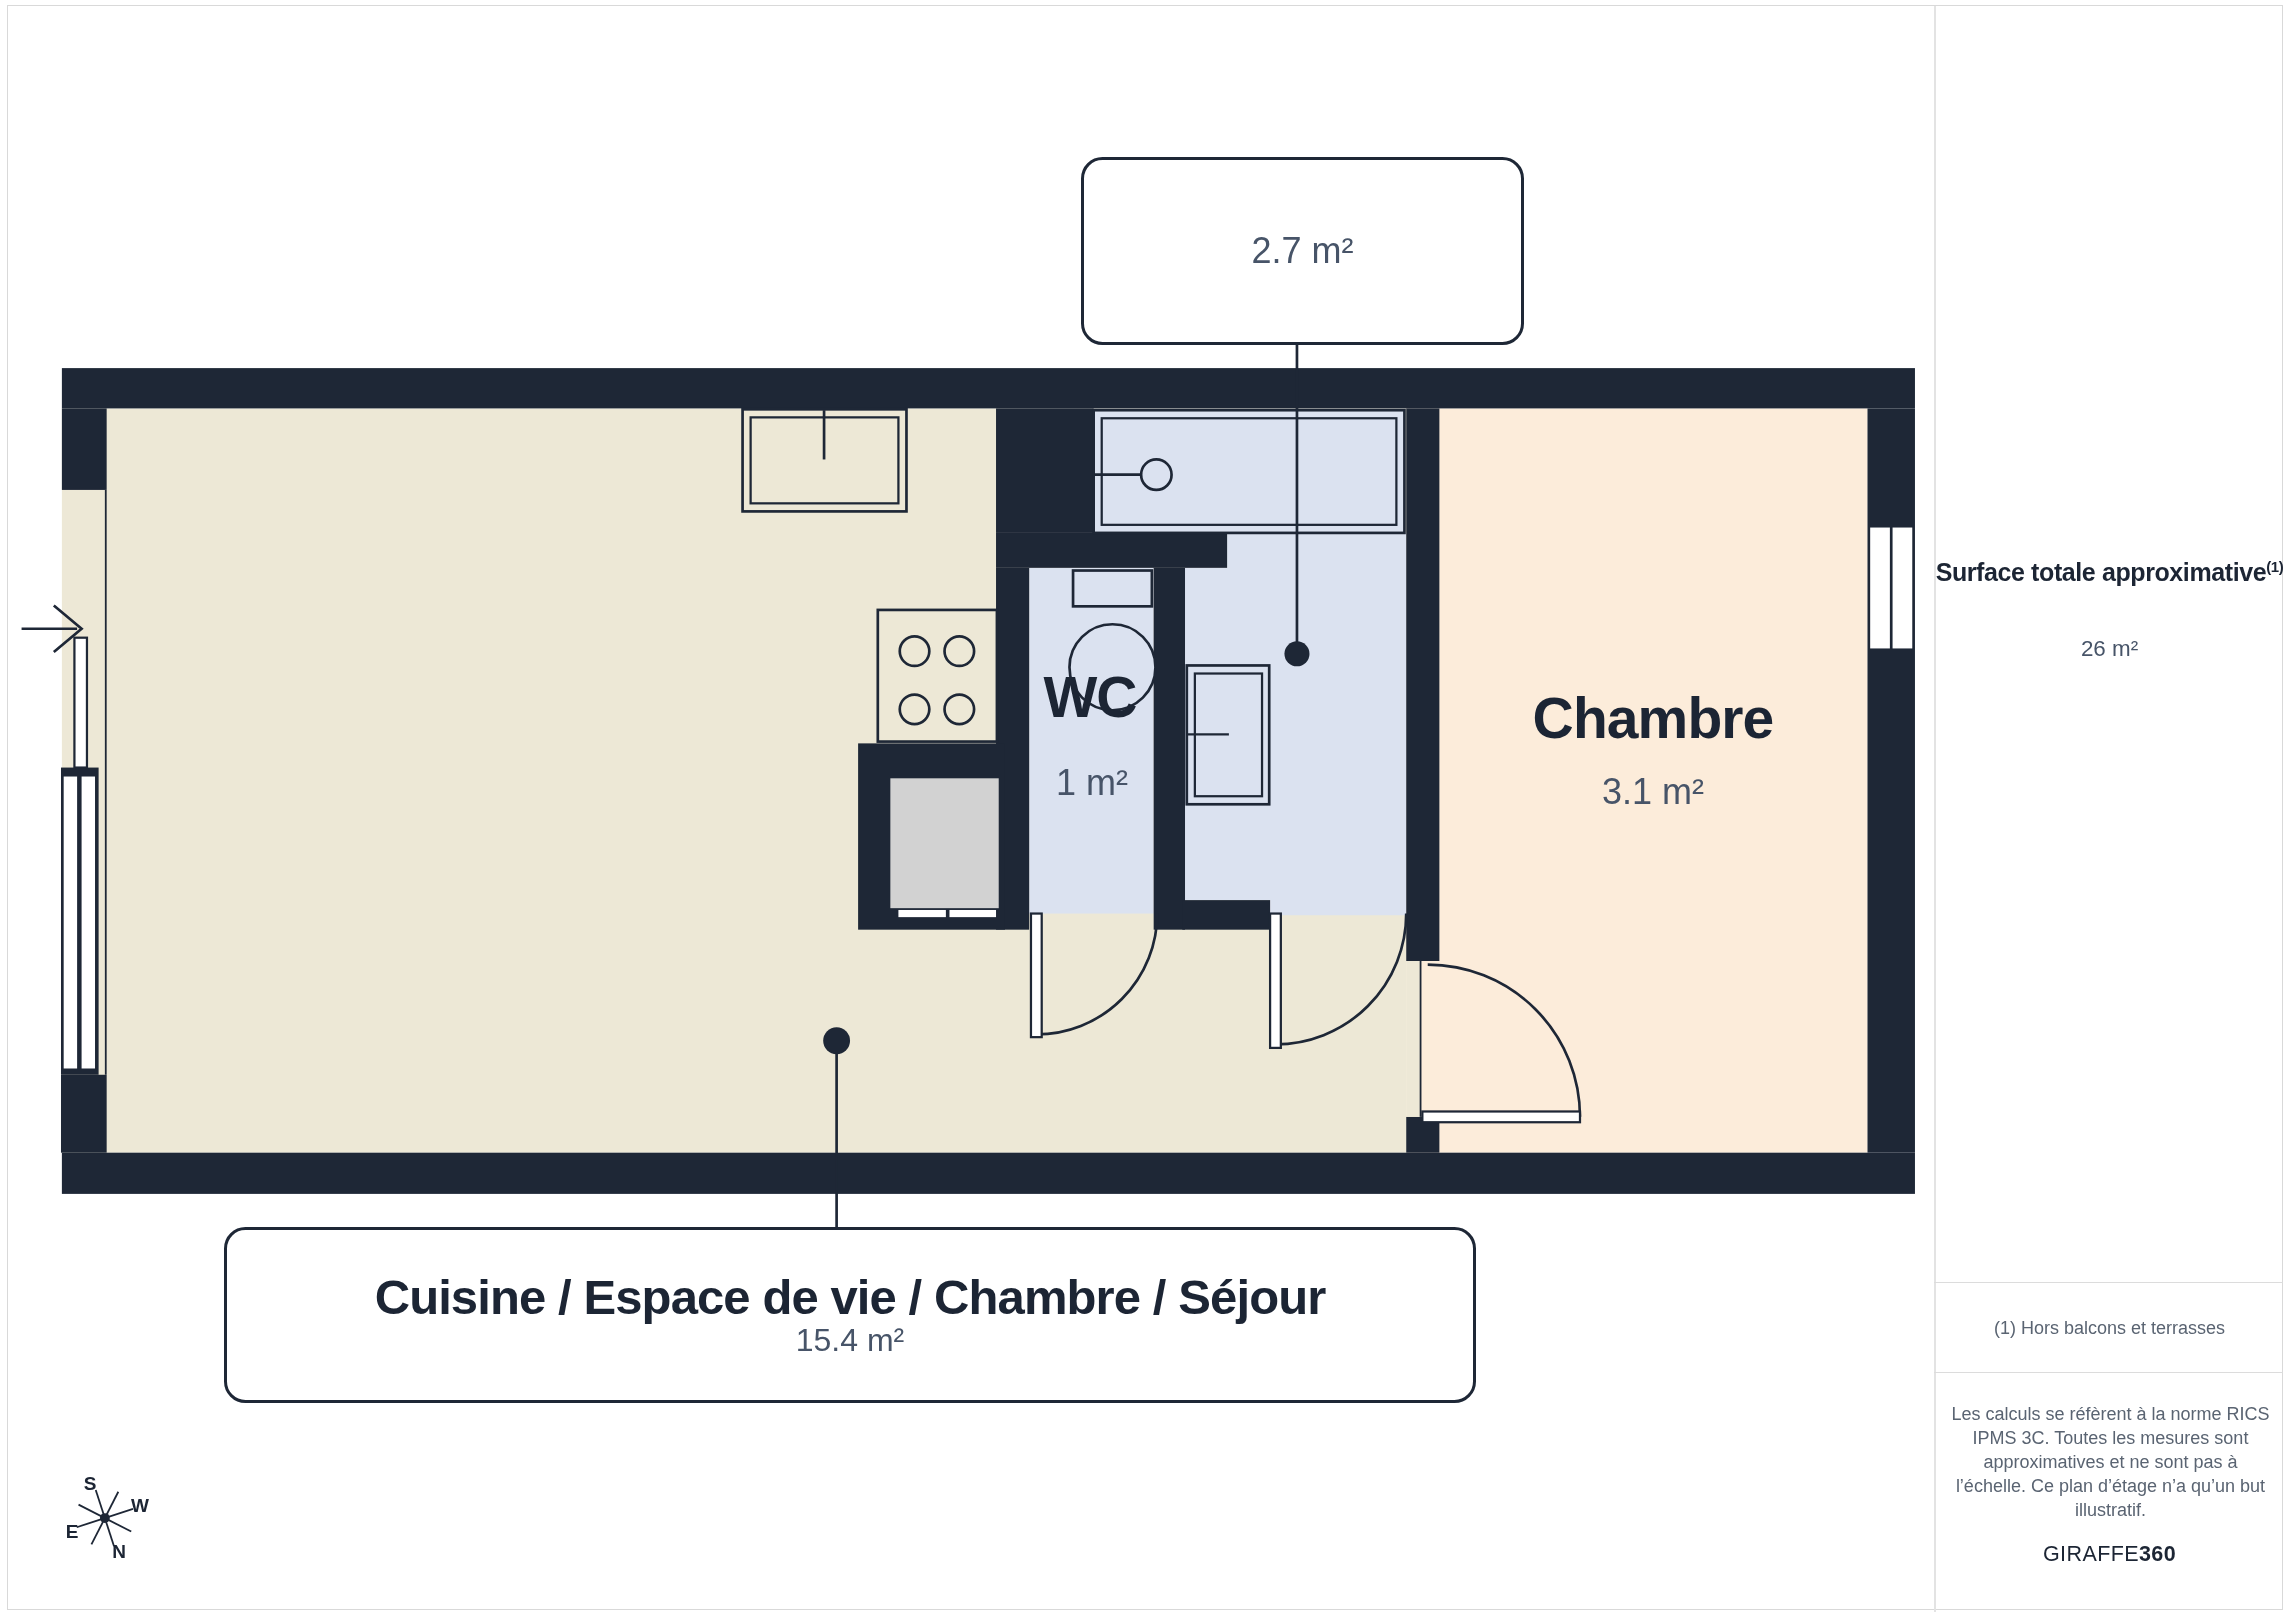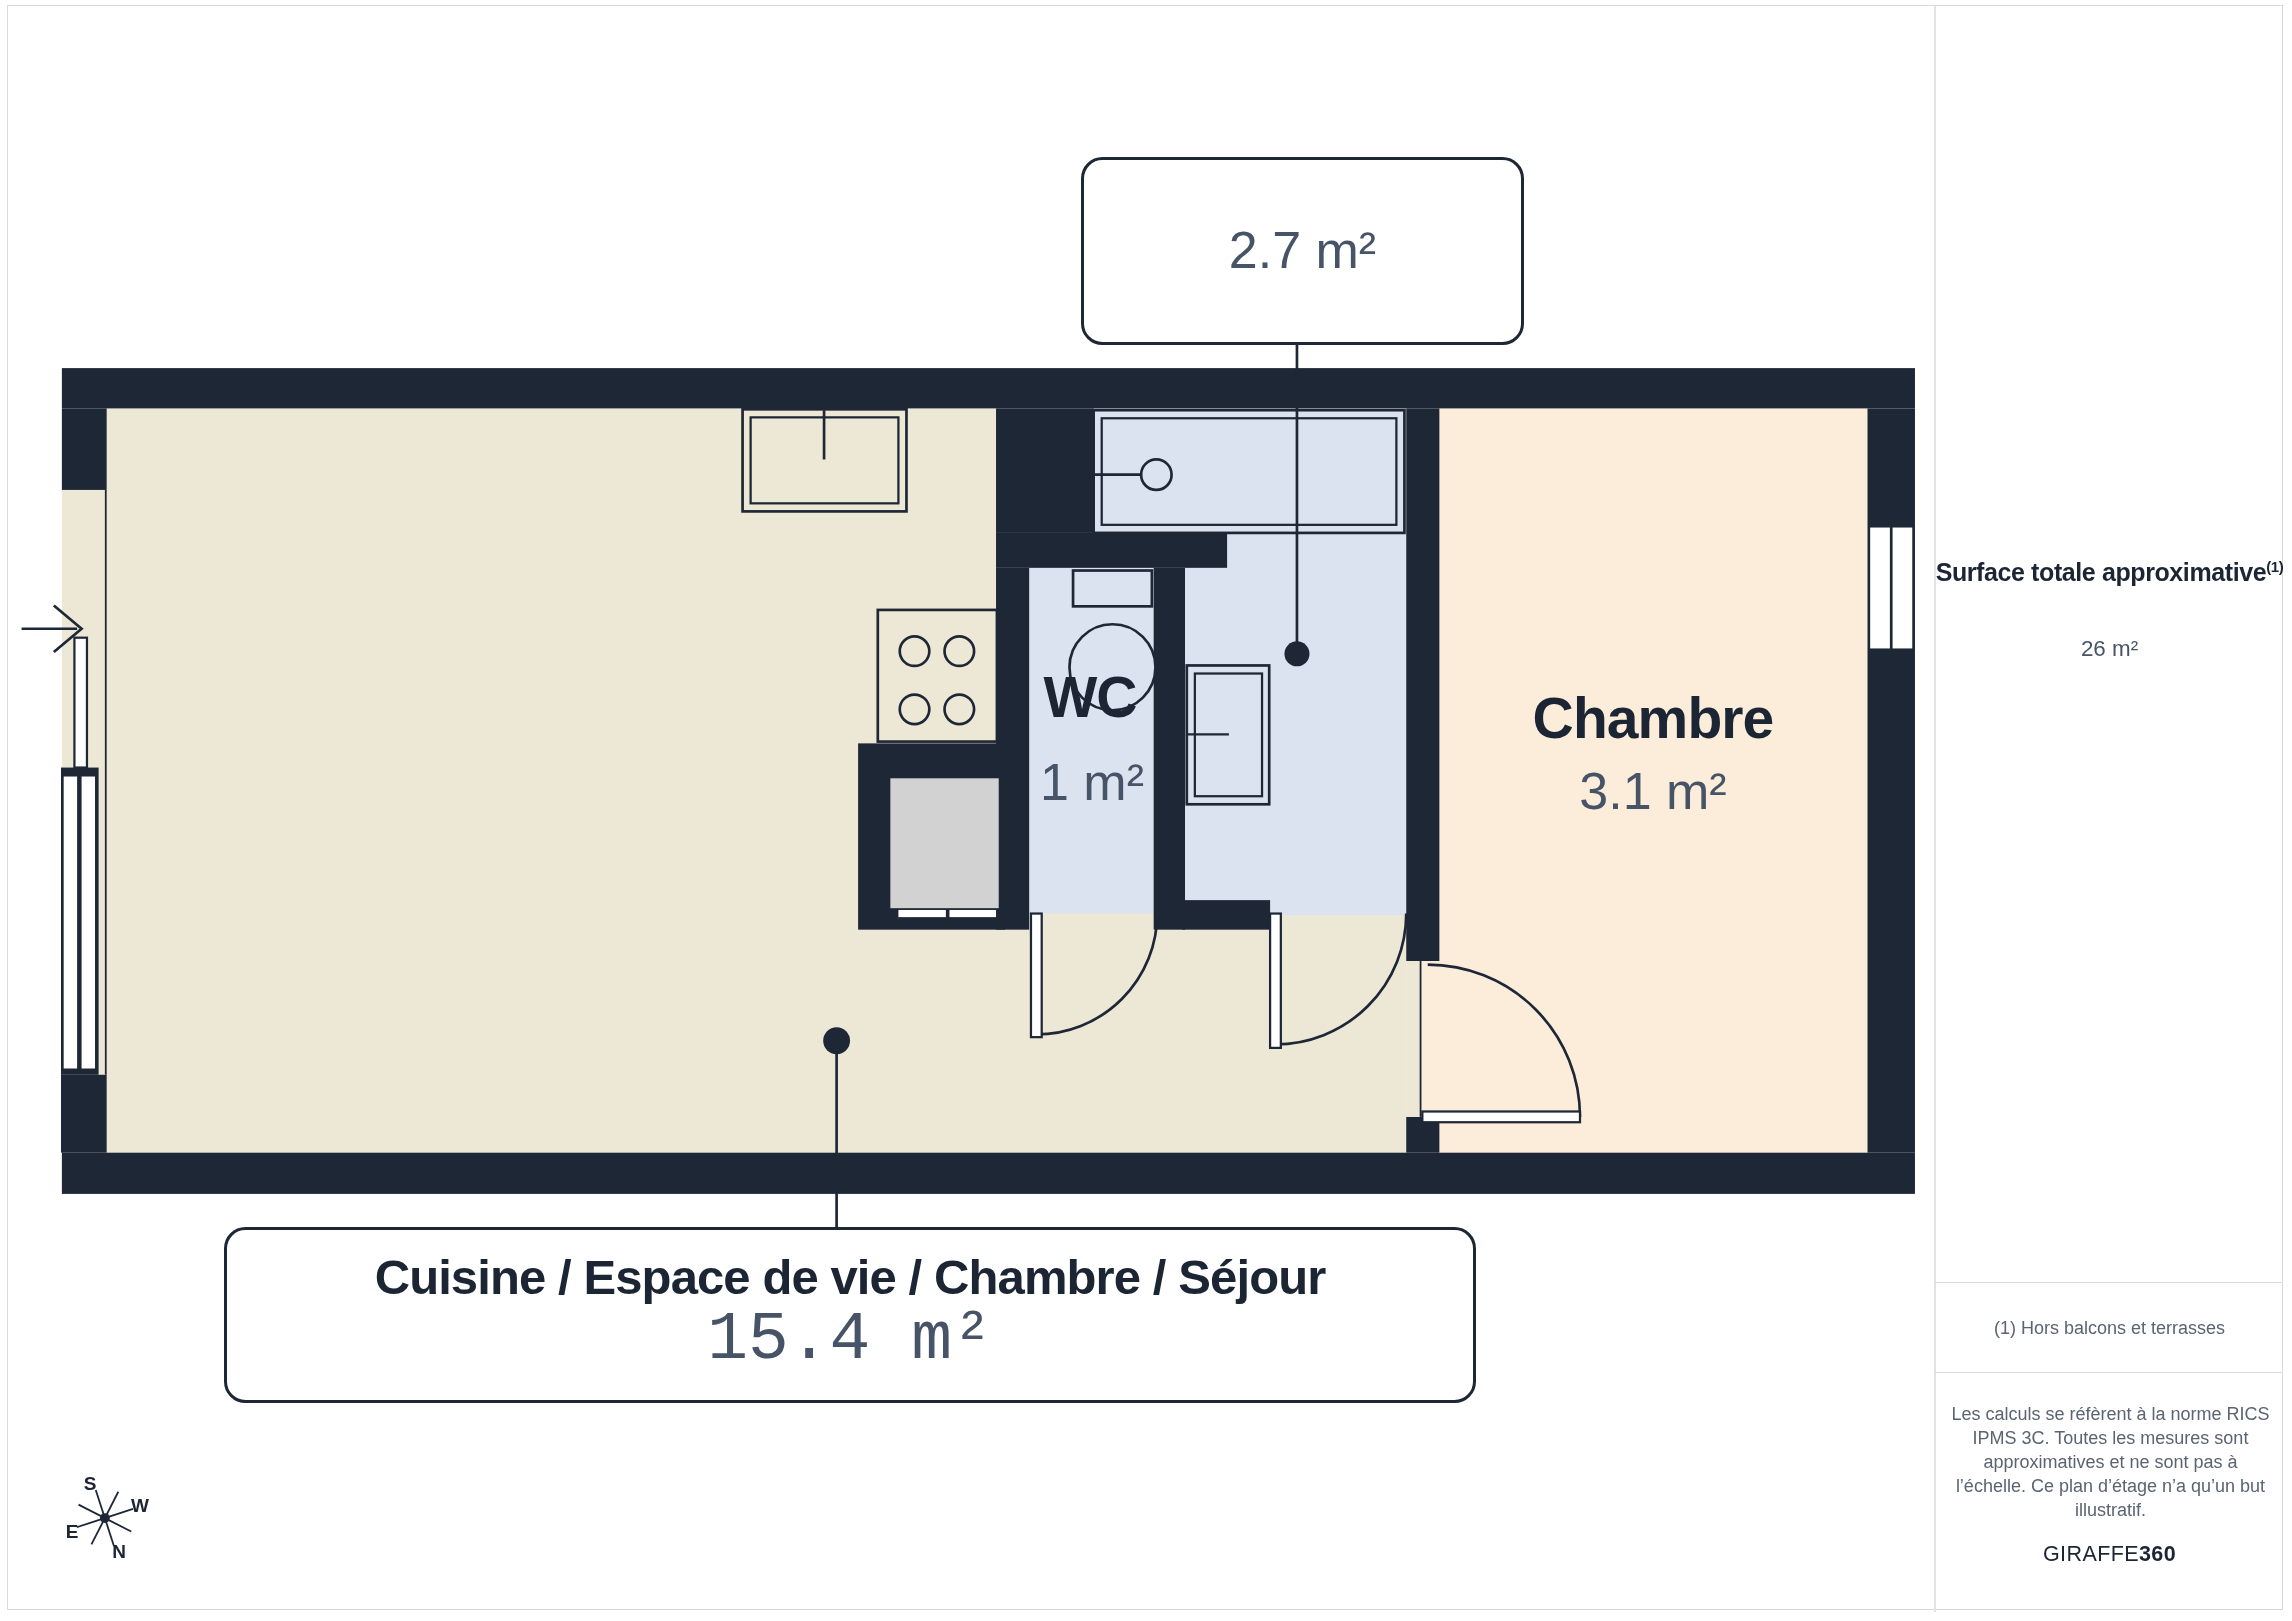--- a/index.html
+++ b/index.html
@@ -7,25 +7,25 @@
        font-family:"Liberation Sans", sans-serif;}
   .abs{position:absolute;}
   #page-border{left:7.2px;top:5.4px;width:2274px;height:1603px;border:1.8px solid #d9d9d9;}
   #plan-svg{left:0;top:0;}
 
   
   .label-box{background:#ffffff;border:3.6px solid var(--wall);border-radius:21.5px;
              display:flex;flex-direction:column;align-items:center;justify-content:center;
              text-align:center;}
   .room-title{color:var(--ink);font-weight:700;font-size:57px;letter-spacing:-0.9px;white-space:nowrap;line-height:1.05;}
-  .room-area{color:var(--muted);font-weight:400;font-size:52px;white-space:nowrap;line-height:1.1;}
+  .room-area{color:var(--muted);font-weight:400;font-size:36px;white-space:nowrap;line-height:1.1;}
   #bathroom-label{left:1081px;top:157px;width:437px;height:182px;}
   #living-label{left:224px;top:1227px;width:1246px;height:170px;}
   #living-label .room-title{font-size:49px;}
-  #living-label .room-area{font-size:68px;font-family:Liberation Mono, monospace;}
+  #living-label .room-area{font-size:32px;}
   .free-label{transform:translate(-50%,-50%);text-align:center;}
 
   
   #sidebar-divider{left:1934px;top:6.3px;width:1.8px;height:1606px;background:#e3e3e3;}
   .side-rule{left:1934px;width:349px;height:0;border-top:1.8px solid #dcdcdc;}
   #total-title{left:1934px;top:558px;width:351px;text-align:center;
                color:var(--ink);font-weight:700;font-size:25px;letter-spacing:-0.4px;white-space:nowrap;}
   #total-title .sup{font-size:15px;vertical-align:super;font-weight:700;}
   #total-value{left:1934px;top:636px;width:351px;text-align:center;color:var(--muted);font-size:22.4px;}
   #footnote{left:1934px;top:1318px;width:351px;text-align:center;color:var(--foot);font-size:18px;}

